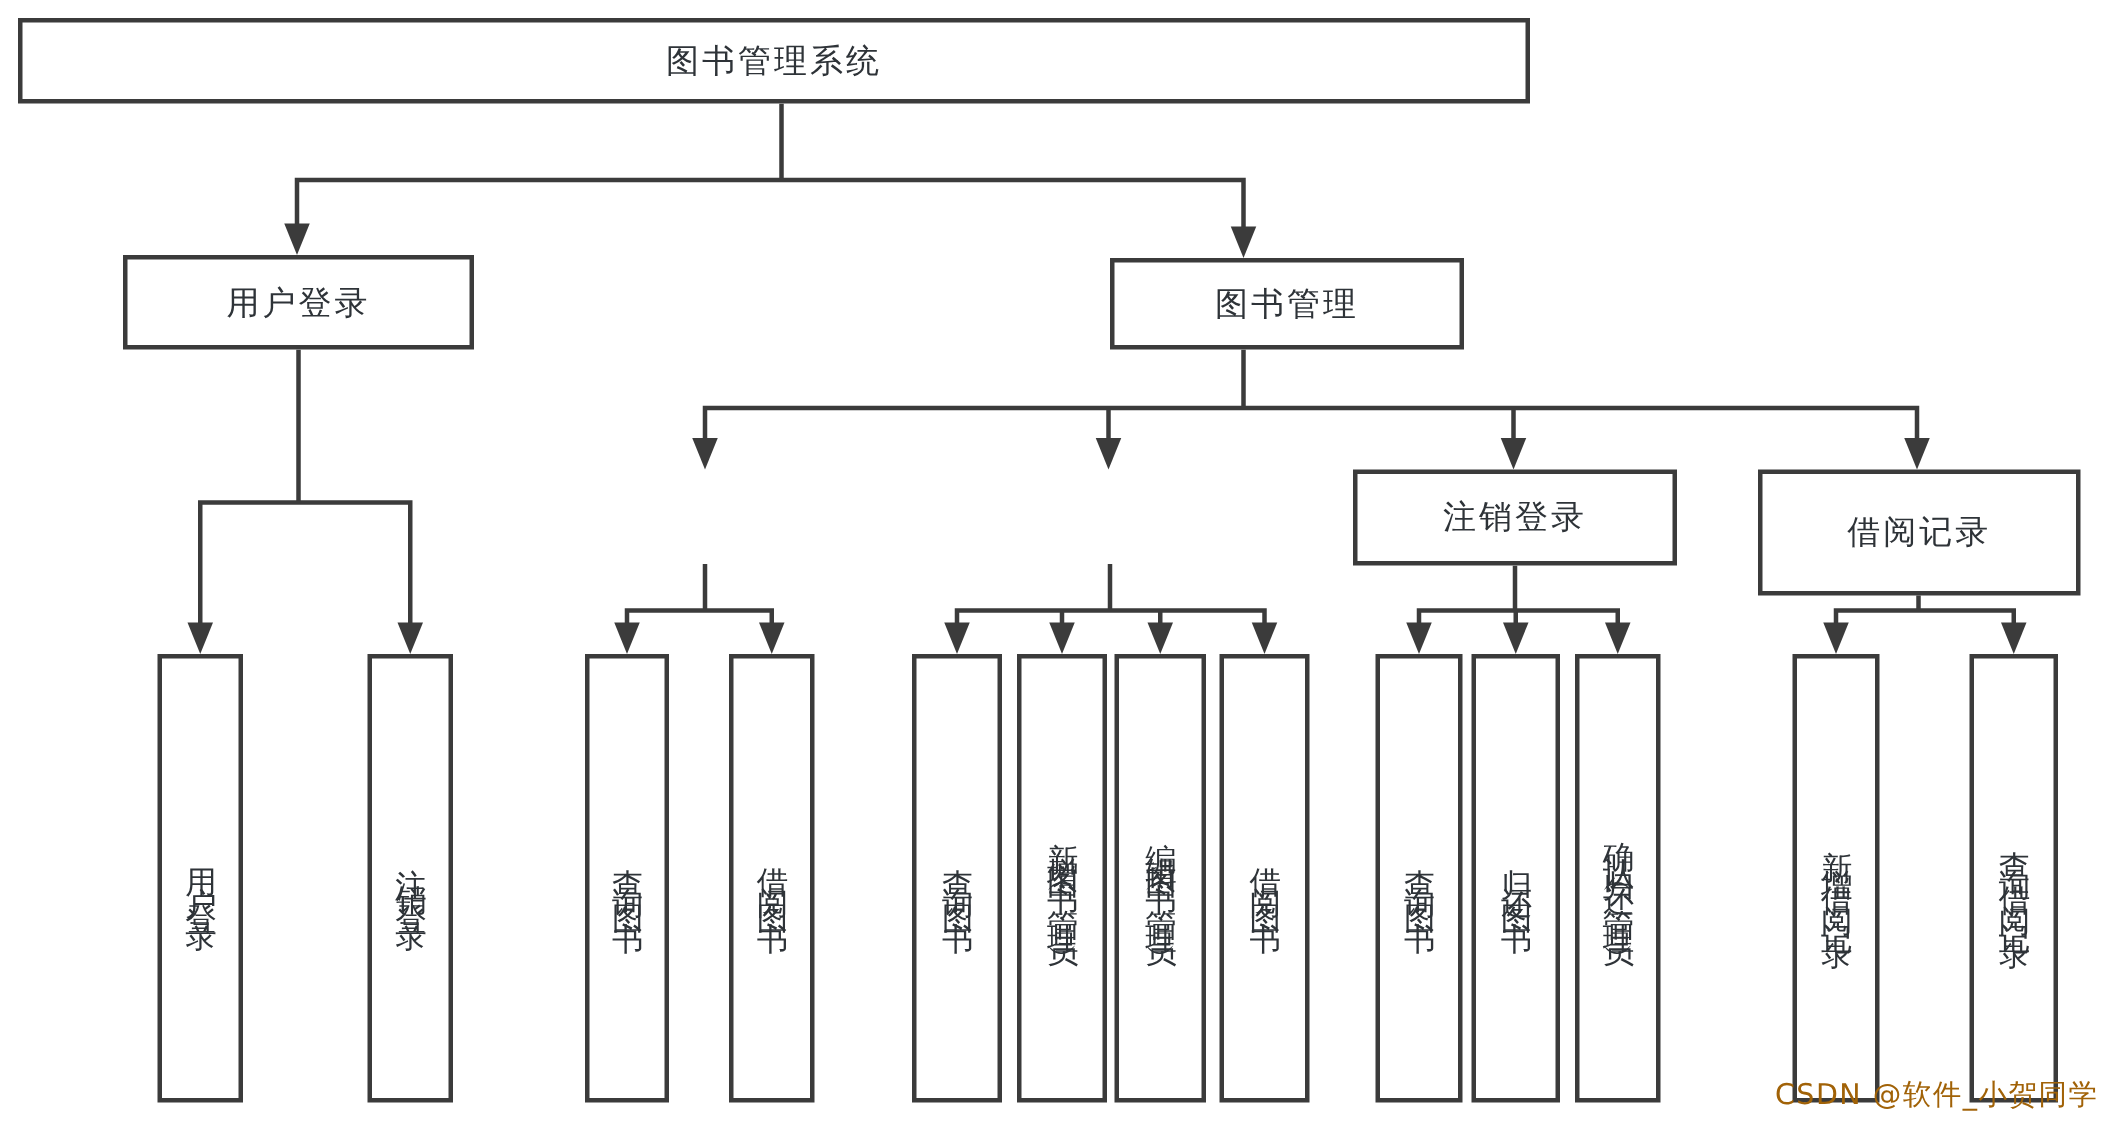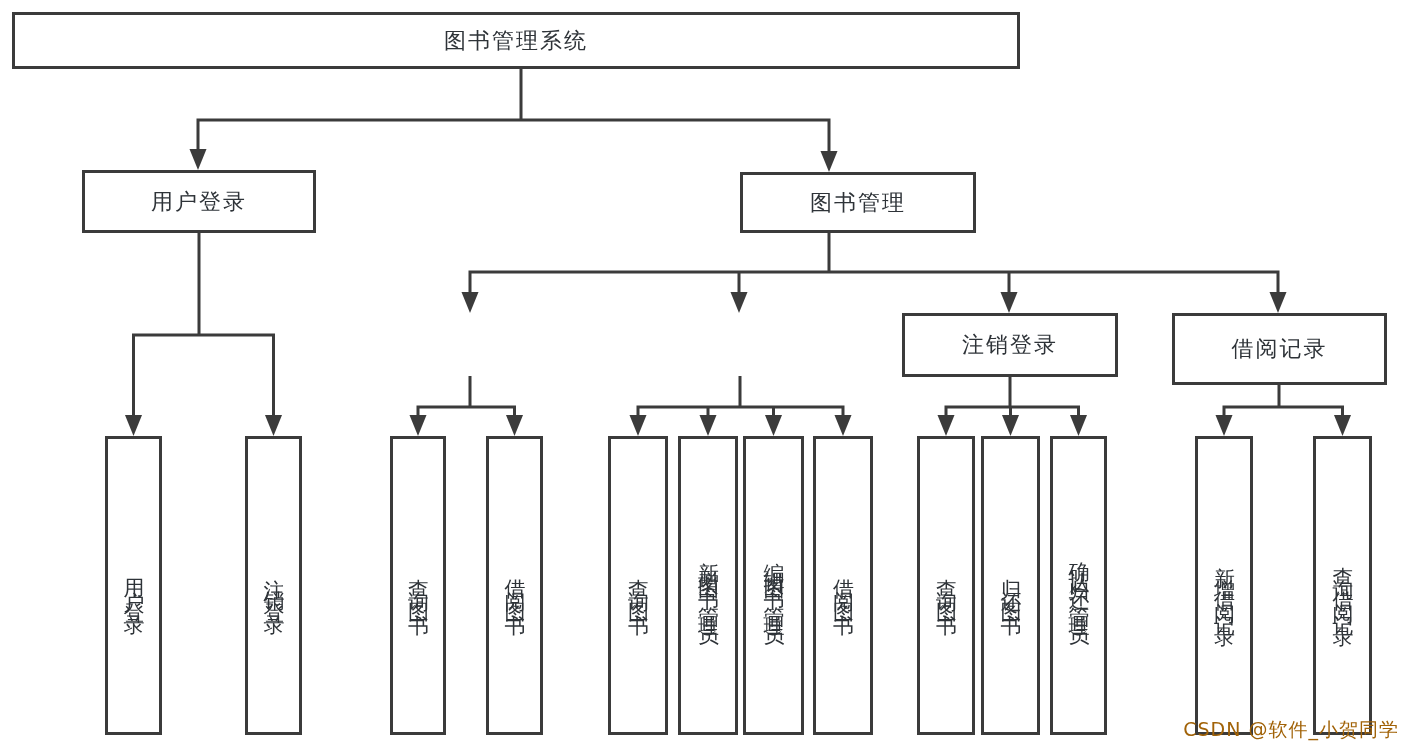--- a/index.html
+++ b/index.html
@@ -83,21 +83,21 @@
   <div class="box horiz" style="left:82px;top:170px;width:234px;height:63px">
     <span>用户登录</span>
   </div>
   <div class="box horiz" style="left:740px;top:172px;width:236px;height:61px">
     <span>图书管理</span>
   </div>
 
   <div class="box horiz" style="left:902px;top:313px;width:216px;height:64px">
     <span>注销登录</span>
   </div>
-  <div class="box horiz" style="left:1172px;top:313px;width:215px;height:72px">
+  <div class="box horiz" style="left:1172px;top:313px;width:215px;height:84px">
     <span>借阅记录</span>
   </div>
 
   <div class="box vert" style="left:105px;top:436px;width:57px;height:299px">
     <span>用户登录</span>
   </div>
   <div class="box vert" style="left:245px;top:436px;width:57px;height:299px">
     <span>注销登录</span>
   </div>
   <div class="box vert" style="left:390px;top:436px;width:56px;height:299px">

